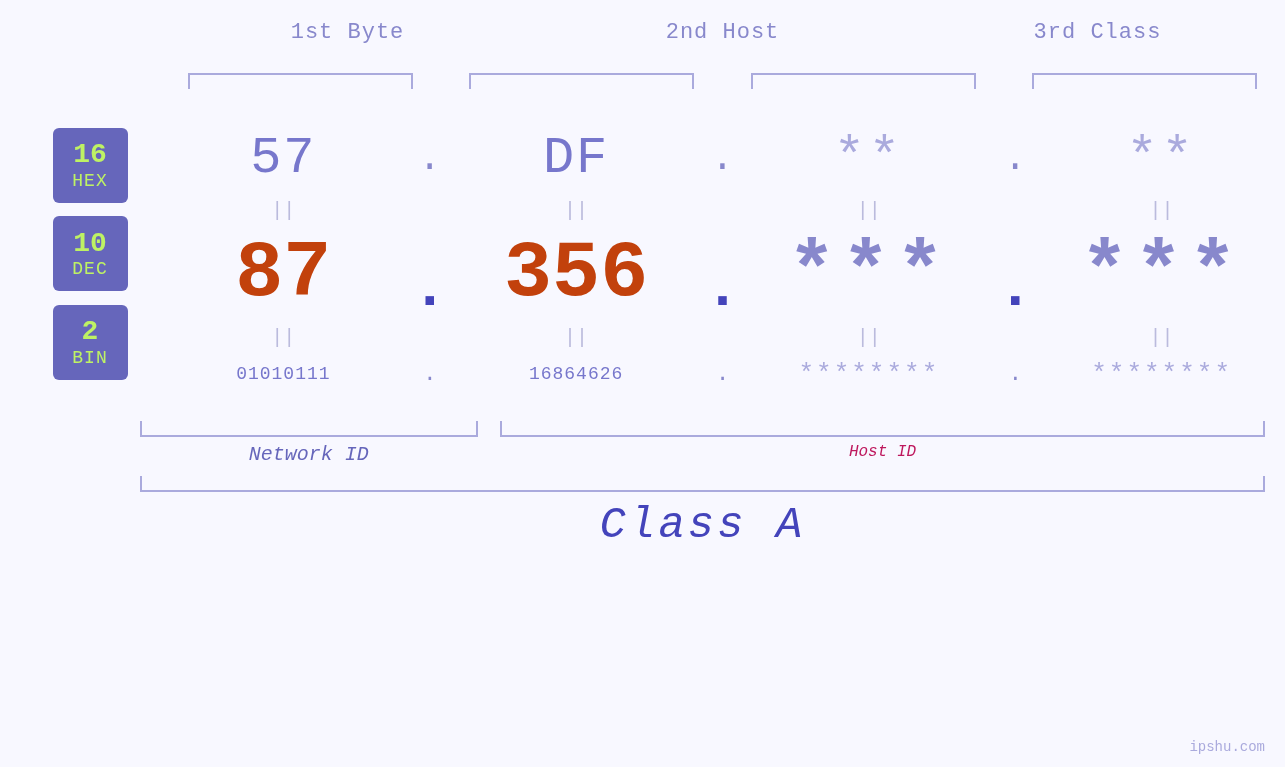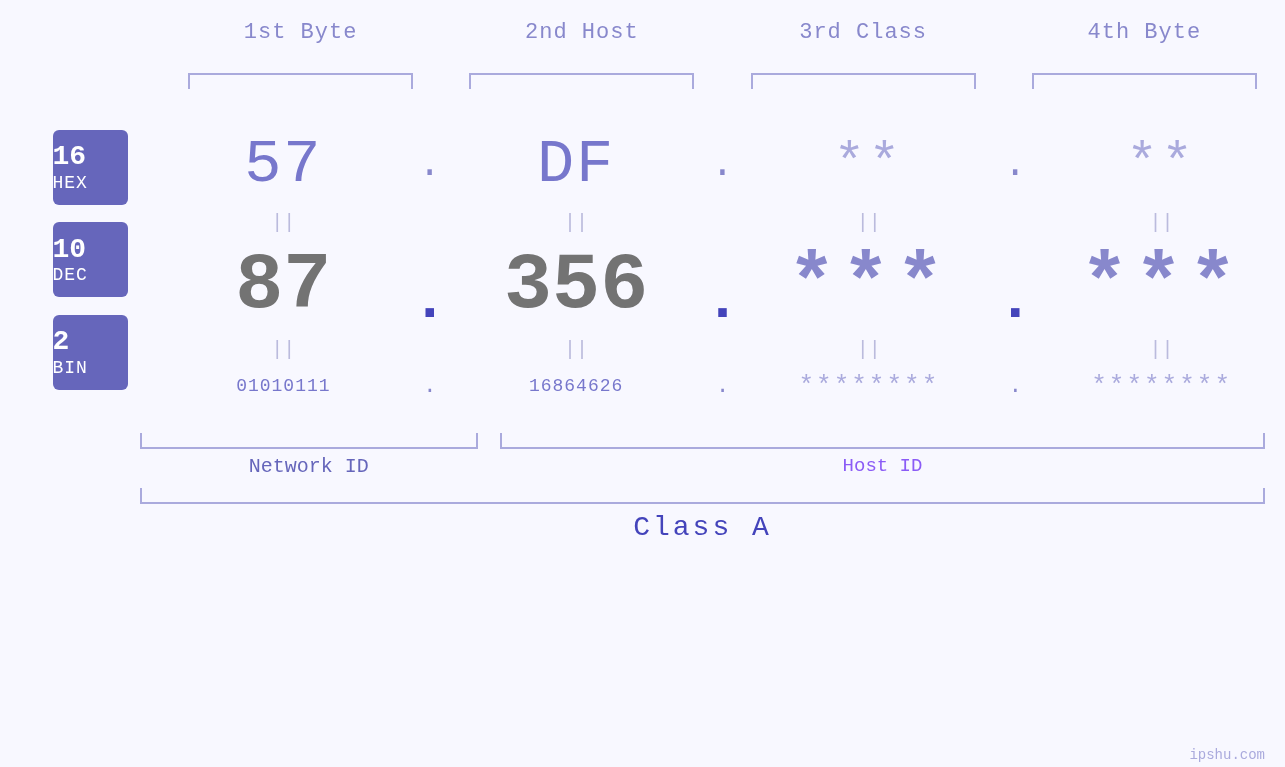--- a/index.html
+++ b/index.html
@@ -62,60 +62,61 @@
       border-right: 2px solid #aaaadd;
     }
 
     .badge {
       width: 75px;
       height: 75px;
       background: #6666bb;
       border-radius: 6px;
       display: flex;
       flex-direction: column;
+      align-items: center;
       justify-content: center;
-      color: #ffffff;
+      color: #bef264;
     }
 
     .badge-number {
       font-size: 28px;
       font-weight: bold;
       line-height: 1.1;
     }
 
     .badge-label {
       font-size: 18px;
       font-weight: normal;
       letter-spacing: 1px;
     }
 
     
     .hex-value {
-      font-size: 62px;
+      font-size: 52px;
       color: #7777cc;
       font-family: 'Courier New', Courier, monospace;
       letter-spacing: 2px;
     }
 
     .hex-dot {
       color: #8888cc;
       font-size: 38px;
     }
 
     .hex-masked {
       font-size: 52px;
       color: #aaaadd;
       letter-spacing: 4px;
     }
 
     
     .dec-value {
       font-size: 80px;
       font-weight: bold;
-      color: #737373;
+      color: #c2410c;
       font-family: 'Courier New', Courier, monospace;
     }
 
     .dec-dot {
       color: #4444bb;
       font-size: 60px;
       font-weight: bold;
       line-height: 1;
       margin-top: 20px;
     }
@@ -141,21 +142,21 @@
     }
 
     .bin-masked {
       font-size: 26px;
       color: #aaaadd;
       letter-spacing: 2px;
     }
 
     .watermark {
       position: absolute;
-      bottom: 4px;
+      bottom: 12px;
       right: 20px;
       color: #aaaadd;
       font-size: 14px;
       font-family: 'Courier New', Courier, monospace;
     }
 
     
     .main-grid {
       display: flex;
       width: 100%;
@@ -204,21 +205,20 @@
   </style>
 </head>
 <body>
 
 <div class="main-container">
 
   <div class="byte-headers">
     <div class="byte-header">1st Byte</div>
     <div class="byte-header">2nd Host</div>
     <div class="byte-header">3rd Class</div>
-    <div class="byte-header">4th Byte</div>
   </div>
 
   <div class="bracket-row">
     <div class="bracket-cell">
       <div class="bracket"></div>
     </div>
     <div class="bracket-cell">
       <div class="bracket"></div>
     </div>
     <div class="bracket-cell">
@@ -336,38 +336,38 @@
           <span class="bin-dot">.</span>
         </div>
         <div class="v1">
           <span class="bin-masked" style="font-size:26px;color:#aaaadd;font-family:'Courier New',Courier,monospace;letter-spacing:2px;">********</span>
         </div>
       </div>
 
     </div>
   </div>
 
-  <div style="width:100%; padding-left:140px; padding-right:20px;">
+  <div style="width:100%; padding-left:140px; padding-right:20px;font-style:italic;">
 
     <div style="display:flex; width:100%; align-items:flex-end;">
 
       <div style="width:30%; height:16px; border-bottom:2px solid #aaaadd; border-left:2px solid #aaaadd; border-right:2px solid #aaaadd;"></div>
 
       <div style="width:2%;"></div>
 
       <div style="flex:1; height:16px; border-bottom:2px solid #aaaadd; border-left:2px solid #aaaadd; border-right:2px solid #aaaadd;"></div>
     </div>
 
     <div style="display:flex; width:100%; margin-top:6px;">
       <div style="width:30%; text-align:center; color:#6666bb; font-size:20px; font-family:'Courier New',Courier,monospace;">Network ID</div>
       <div style="width:2%;"></div>
-      <div style="flex:1; text-align:center; color:#8b5cf6; font-size:19px; font-family:'Courier New',Courier,monospace;">Host ID</div>
+      <div style="flex:1; text-align:center; color:#be185d; font-size:16px; font-family:'Courier New',Courier,monospace;">Host ID</div>
     </div>
 
     <div style="width:100%; height:16px; border-bottom:2px solid #aaaadd; border-left:2px solid #aaaadd; border-right:2px solid #aaaadd; margin-top:10px;"></div>
 
-    <div style="text-align:center; color:#4444bb; font-size:28px; font-family:'Courier New',Courier,monospace; margin-top:8px; letter-spacing:3px;">Class A</div>
+    <div style="text-align:center; color:#4444bb; font-size:44px; font-family:'Courier New',Courier,monospace; margin-top:8px; letter-spacing:3px;">Class A</div>
 
   </div>
 
   <div class="watermark">ipshu.com</div>
 
 </div>
 
 </body></html>

